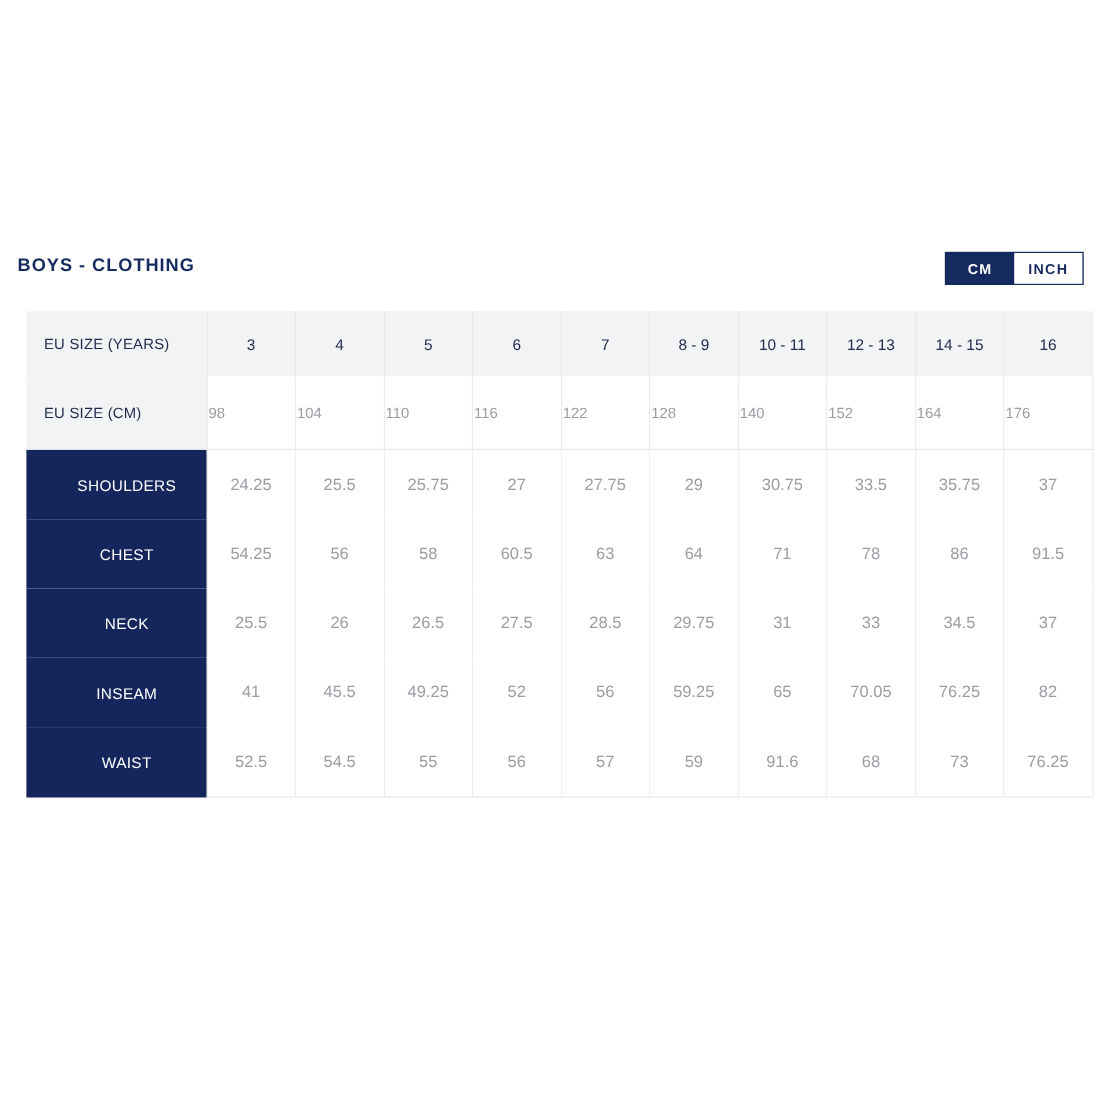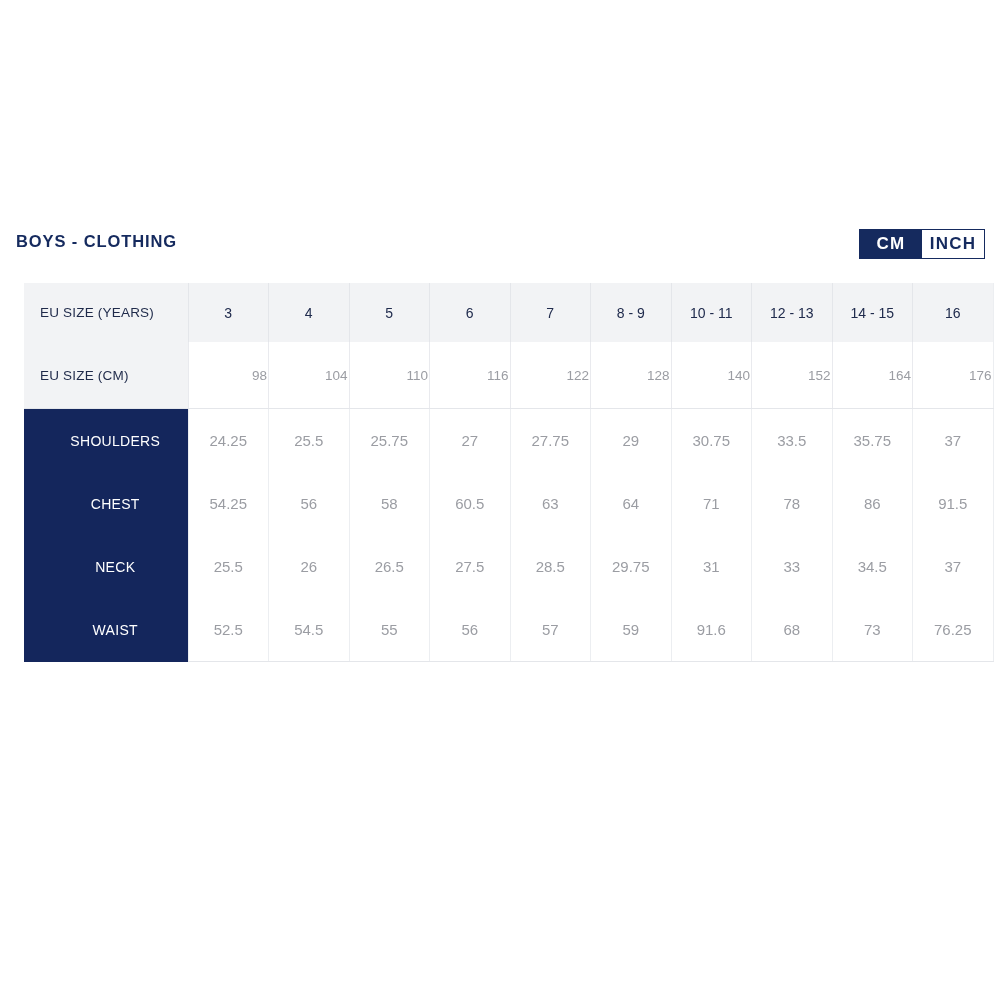--- a/index.html
+++ b/index.html
@@ -50,21 +50,21 @@
     display: flex;
     border: 1px solid #152a5e;
     background: #152a5e;
     height: 30px;
     box-sizing: border-box;
   }
   .unit-btn {
     display: flex;
     align-items: center;
     justify-content: center;
-    font-size: 17px;
+    font-size: 13px;
     font-weight: bold;
     letter-spacing: 1.2px;
     width: 62px;
     box-sizing: border-box;
     cursor: pointer;
     user-select: none;
   }
   .unit-btn.active {
     background: #152a5e;
     color: #ffffff;
@@ -119,21 +119,21 @@
     text-align: left;
     padding-left: 16px;
     font-size: 13.5px;
     font-weight: normal;
     color: #1f2a4a;
     letter-spacing: 0.2px;
     height: 64px;
   }
   tr.head-cm td.col-head-cm {
     background: #ffffff;
-    text-align: right;
+    text-align: left;
     font-size: 13.5px;
     color: #9b9da3;
     border-left: 1px solid #e9eaee;
     border-bottom: 1px solid #e4e6ea;
     height: 64px;
   }
   tr.head-cm th.row-label { border-bottom: 1px solid #e4e6ea; }
 
   
   tbody td.meas-label {
@@ -257,20 +257,33 @@
           <td class="meas-val">26.5</td>
           <td class="meas-val">27.5</td>
           <td class="meas-val">28.5</td>
           <td class="meas-val">29.75</td>
           <td class="meas-val">31</td>
           <td class="meas-val">33</td>
           <td class="meas-val">34.5</td>
           <td class="meas-val">37</td>
         </tr>
         <tr>
+          <td class="meas-label">INSEAM</td>
+          <td class="meas-val">41</td>
+          <td class="meas-val">45.5</td>
+          <td class="meas-val">49.25</td>
+          <td class="meas-val">52</td>
+          <td class="meas-val">56</td>
+          <td class="meas-val">59.25</td>
+          <td class="meas-val">65</td>
+          <td class="meas-val">70.05</td>
+          <td class="meas-val">76.25</td>
+          <td class="meas-val">82</td>
+        </tr>
+        <tr>
           <td class="meas-label">WAIST</td>
           <td class="meas-val">52.5</td>
           <td class="meas-val">54.5</td>
           <td class="meas-val">55</td>
           <td class="meas-val">56</td>
           <td class="meas-val">57</td>
           <td class="meas-val">59</td>
           <td class="meas-val">91.6</td>
           <td class="meas-val">68</td>
           <td class="meas-val">73</td>

